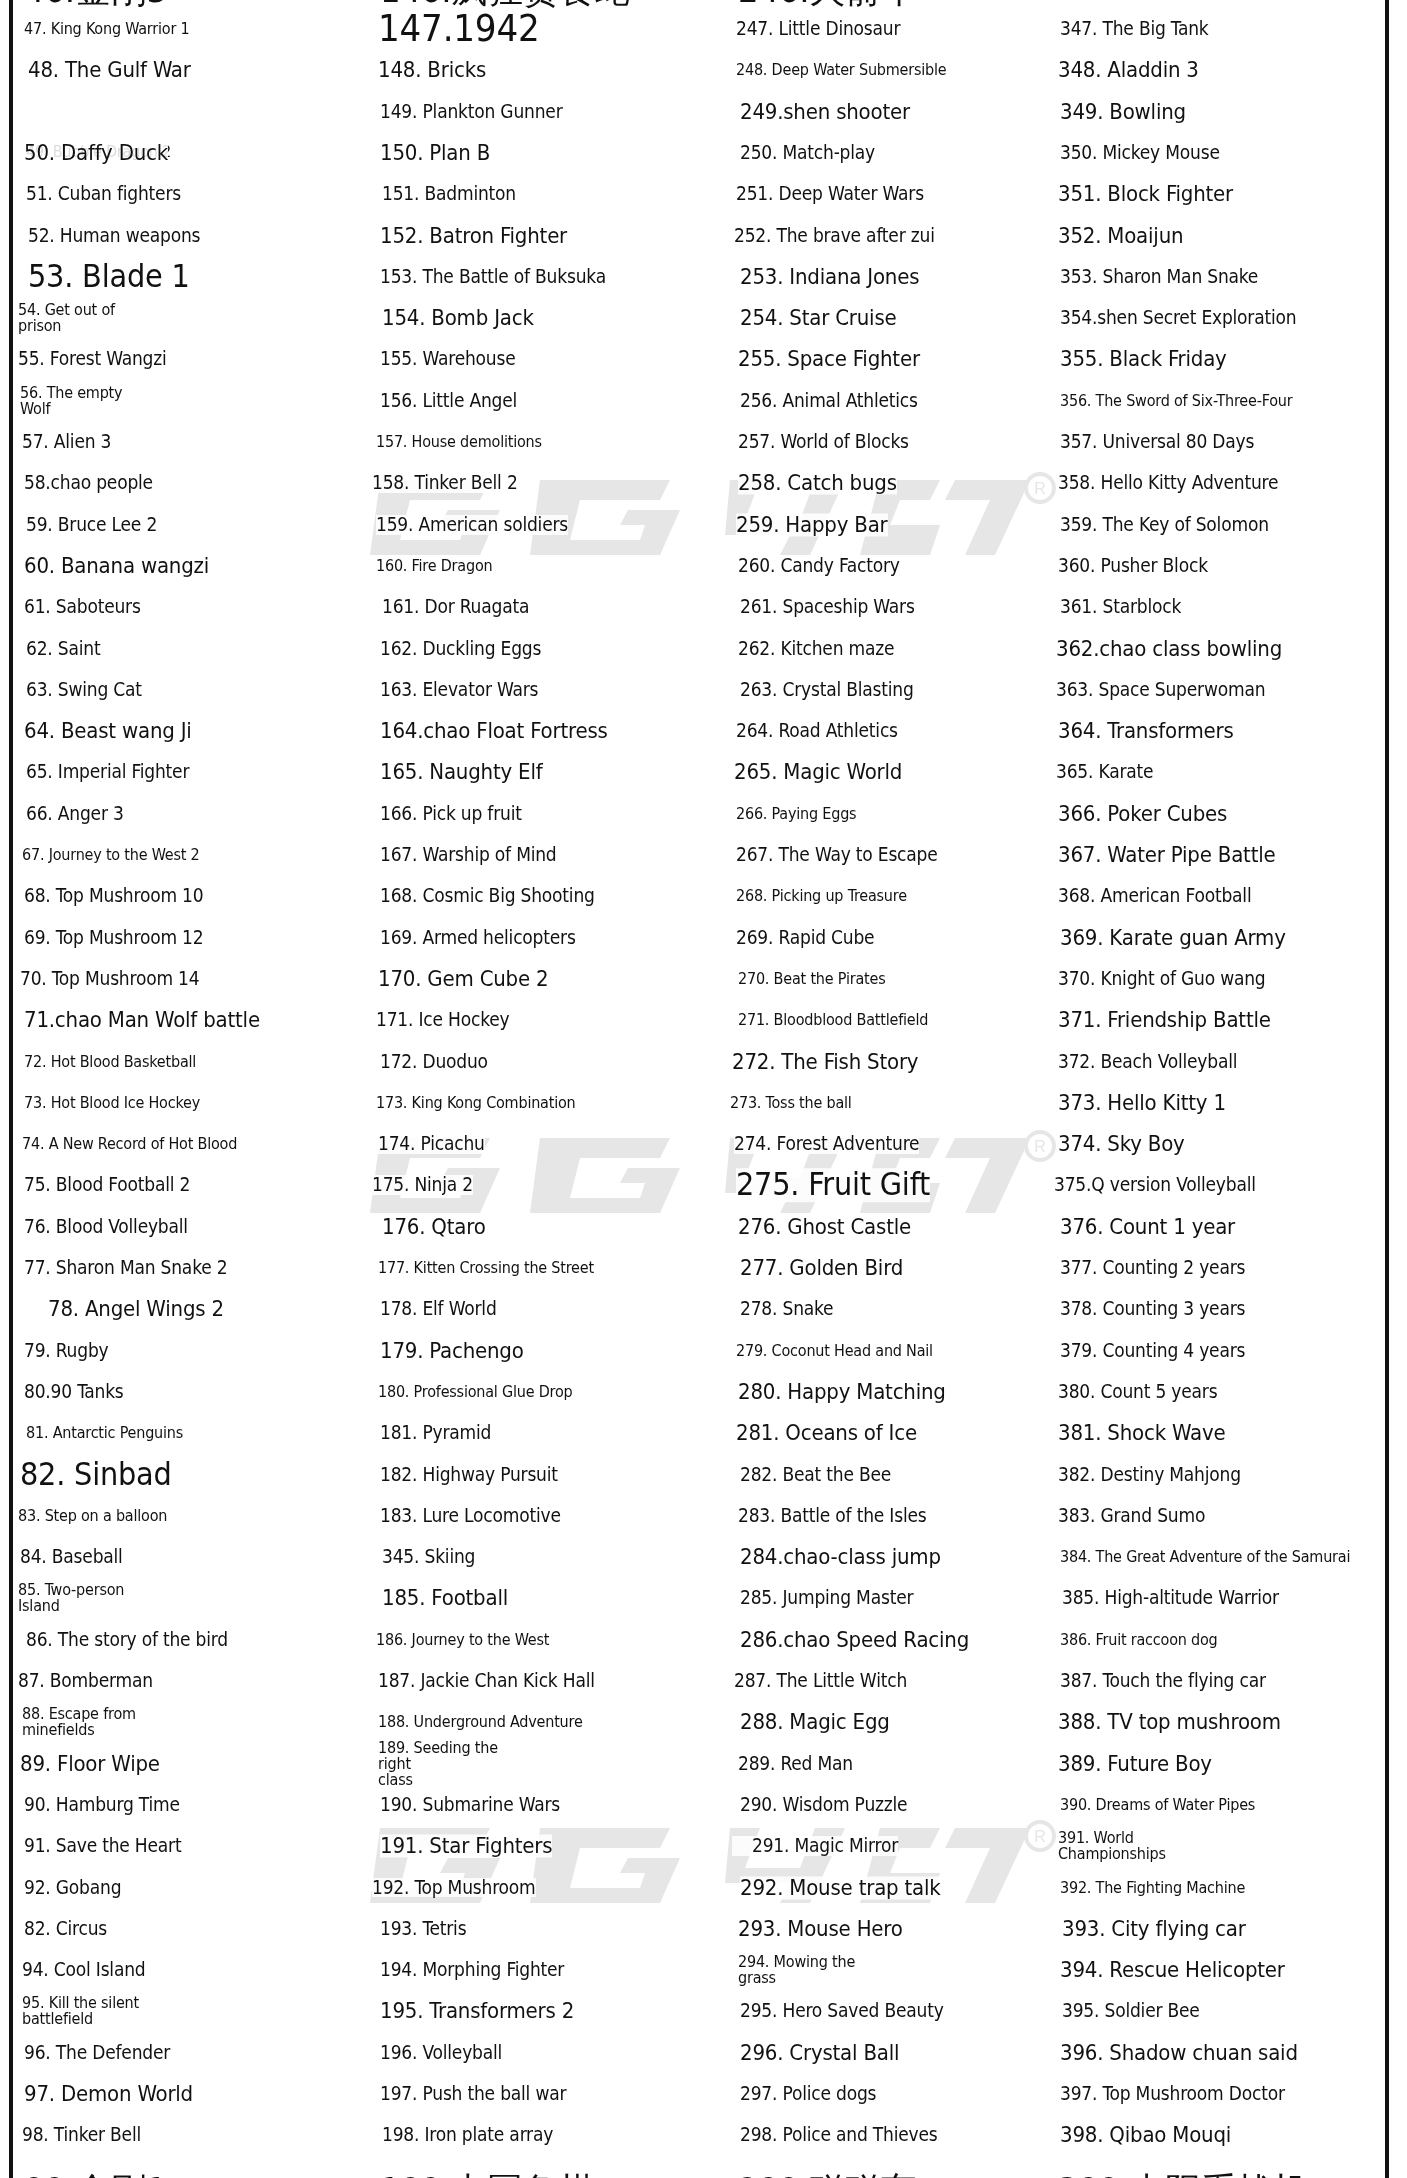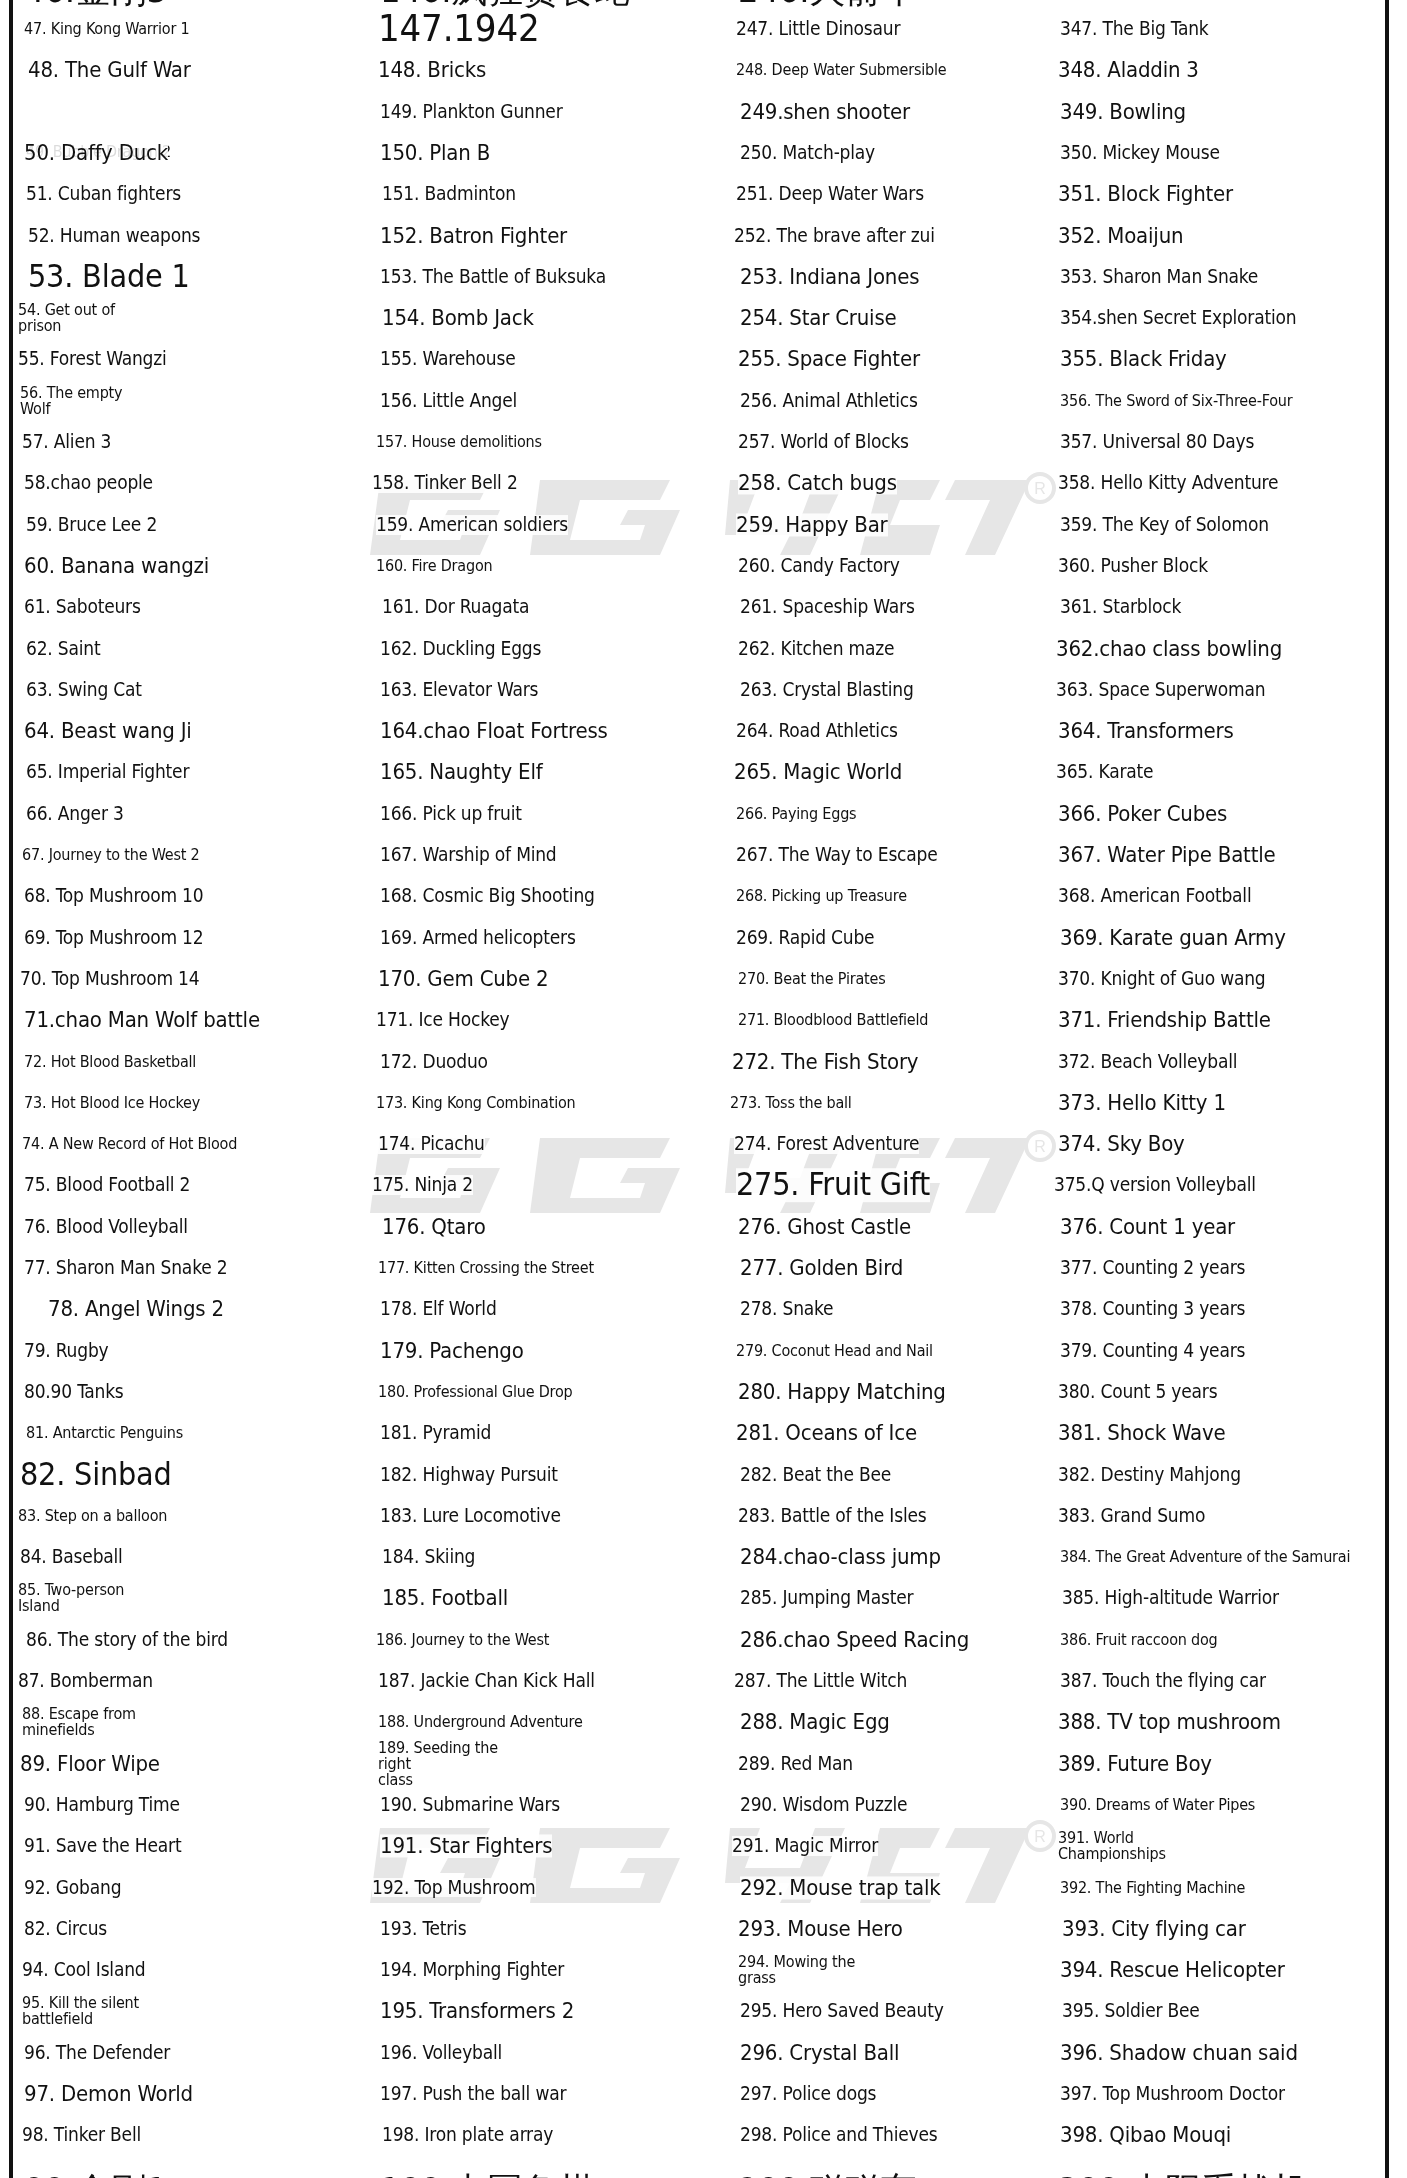--- a/index.html
+++ b/index.html
@@ -153,21 +153,21 @@
     <div class="item l" style="top: 1144.1px; left: -2px;">174. Picachu</div>
     <div class="item l" style="top: 1185.4px; left: -8px;">175. Ninja 2</div>
     <div class="item m" style="top: 1226.7px; left: 2px;">176. Qtaro</div>
     <div class="item s" style="top: 1268px; left: -2px;">177. Kitten Crossing the Street</div>
     <div class="item l" style="top: 1309.3px; left: 0px;">178. Elf World</div>
     <div class="item m" style="top: 1350.6px; left: 0px;">179. Pachengo</div>
     <div class="item s" style="top: 1391.9px; left: -2px;">180. Professional Glue Drop</div>
     <div class="item l" style="top: 1433.2px; left: 0px;">181. Pyramid</div>
     <div class="item sm" style="top: 1474.5px; left: 0px;">182. Highway Pursuit</div>
     <div class="item sm" style="top: 1515.8px; left: 0px;">183. Lure Locomotive</div>
-    <div class="item l" style="top: 1557.1px; left: 2px;">184. Skiing</div>
+    <div class="item l" style="top: 1557.1px; left: 2px;">345. Skiing</div>
     <div class="item m" style="top: 1598.4px; left: 2px;">185. Football</div>
     <div class="item s" style="top: 1639.7px; left: -4px;">186. Journey to the West</div>
     <div class="item sm" style="top: 1681px; left: -2px;">187. Jackie Chan Kick Hall</div>
     <div class="item s" style="top: 1722.3px; left: -2px;">188. Underground Adventure</div>
     <div class="item s wrap" style="top: 1763.6px; left: -2px; max-width: 150px;">189. Seeding the right<br>class</div>
     <div class="item sm" style="top: 1804.9px; left: 0px;">190. Submarine Wars</div>
     <div class="item m" style="top: 1846.2px; left: 0px;">191. Star Fighters</div>
     <div class="item sm" style="top: 1887.5px; left: -8px;">192. Top Mushroom</div>
     <div class="item l" style="top: 1928.8px; left: 0px;">193. Tetris</div>
     <div class="item sm" style="top: 1970.1px; left: 0px;">194. Morphing Fighter</div>
@@ -216,21 +216,21 @@
     <div class="item m" style="top: 1433.2px; left: -2px;">281. Oceans of Ice</div>
     <div class="item sm" style="top: 1474.5px; left: 2px;">282. Beat the Bee</div>
     <div class="item sm" style="top: 1515.8px; left: 0px;">283. Battle of the Isles</div>
     <div class="item m" style="top: 1557.1px; left: 2px;">284.chao-class jump</div>
     <div class="item sm" style="top: 1598.4px; left: 2px;">285. Jumping Master</div>
     <div class="item m" style="top: 1639.7px; left: 2px;">286.chao Speed Racing</div>
     <div class="item sm" style="top: 1681px; left: -4px;">287. The Little Witch</div>
     <div class="item m" style="top: 1722.3px; left: 2px;">288. Magic Egg</div>
     <div class="item l" style="top: 1763.6px; left: 0px;">289. Red Man</div>
     <div class="item sm" style="top: 1804.9px; left: 2px;">290. Wisdom Puzzle</div>
-    <div class="item sm" style="top: 1846.2px; left: -6px;">291. Magic Mirror</div>
+    <div class="item sm" style="top: 1846.2px; left: -6px; padding-left: 20px;">291. Magic Mirror</div>
     <div class="item m" style="top: 1887.5px; left: 2px;">292. Mouse trap talk</div>
     <div class="item m" style="top: 1928.8px; left: 0px;">293. Mouse Hero</div>
     <div class="item s wrap" style="top: 1970.1px; left: 0px; max-width: 150px;">294. Mowing the<br>grass</div>
     <div class="item sm" style="top: 2011.4px; left: 2px;">295. Hero Saved Beauty</div>
     <div class="item m" style="top: 2052.7px; left: 2px;">296. Crystal Ball</div>
     <div class="item sm" style="top: 2094px; left: 2px;">297. Police dogs</div>
     <div class="item sm" style="top: 2135.3px; left: 2px;">298. Police and Thieves</div>
     <div class="item cjk" style="top: 2190.6px;">299.碰碰车</div>
   </div>
 <div class="col col-4">

